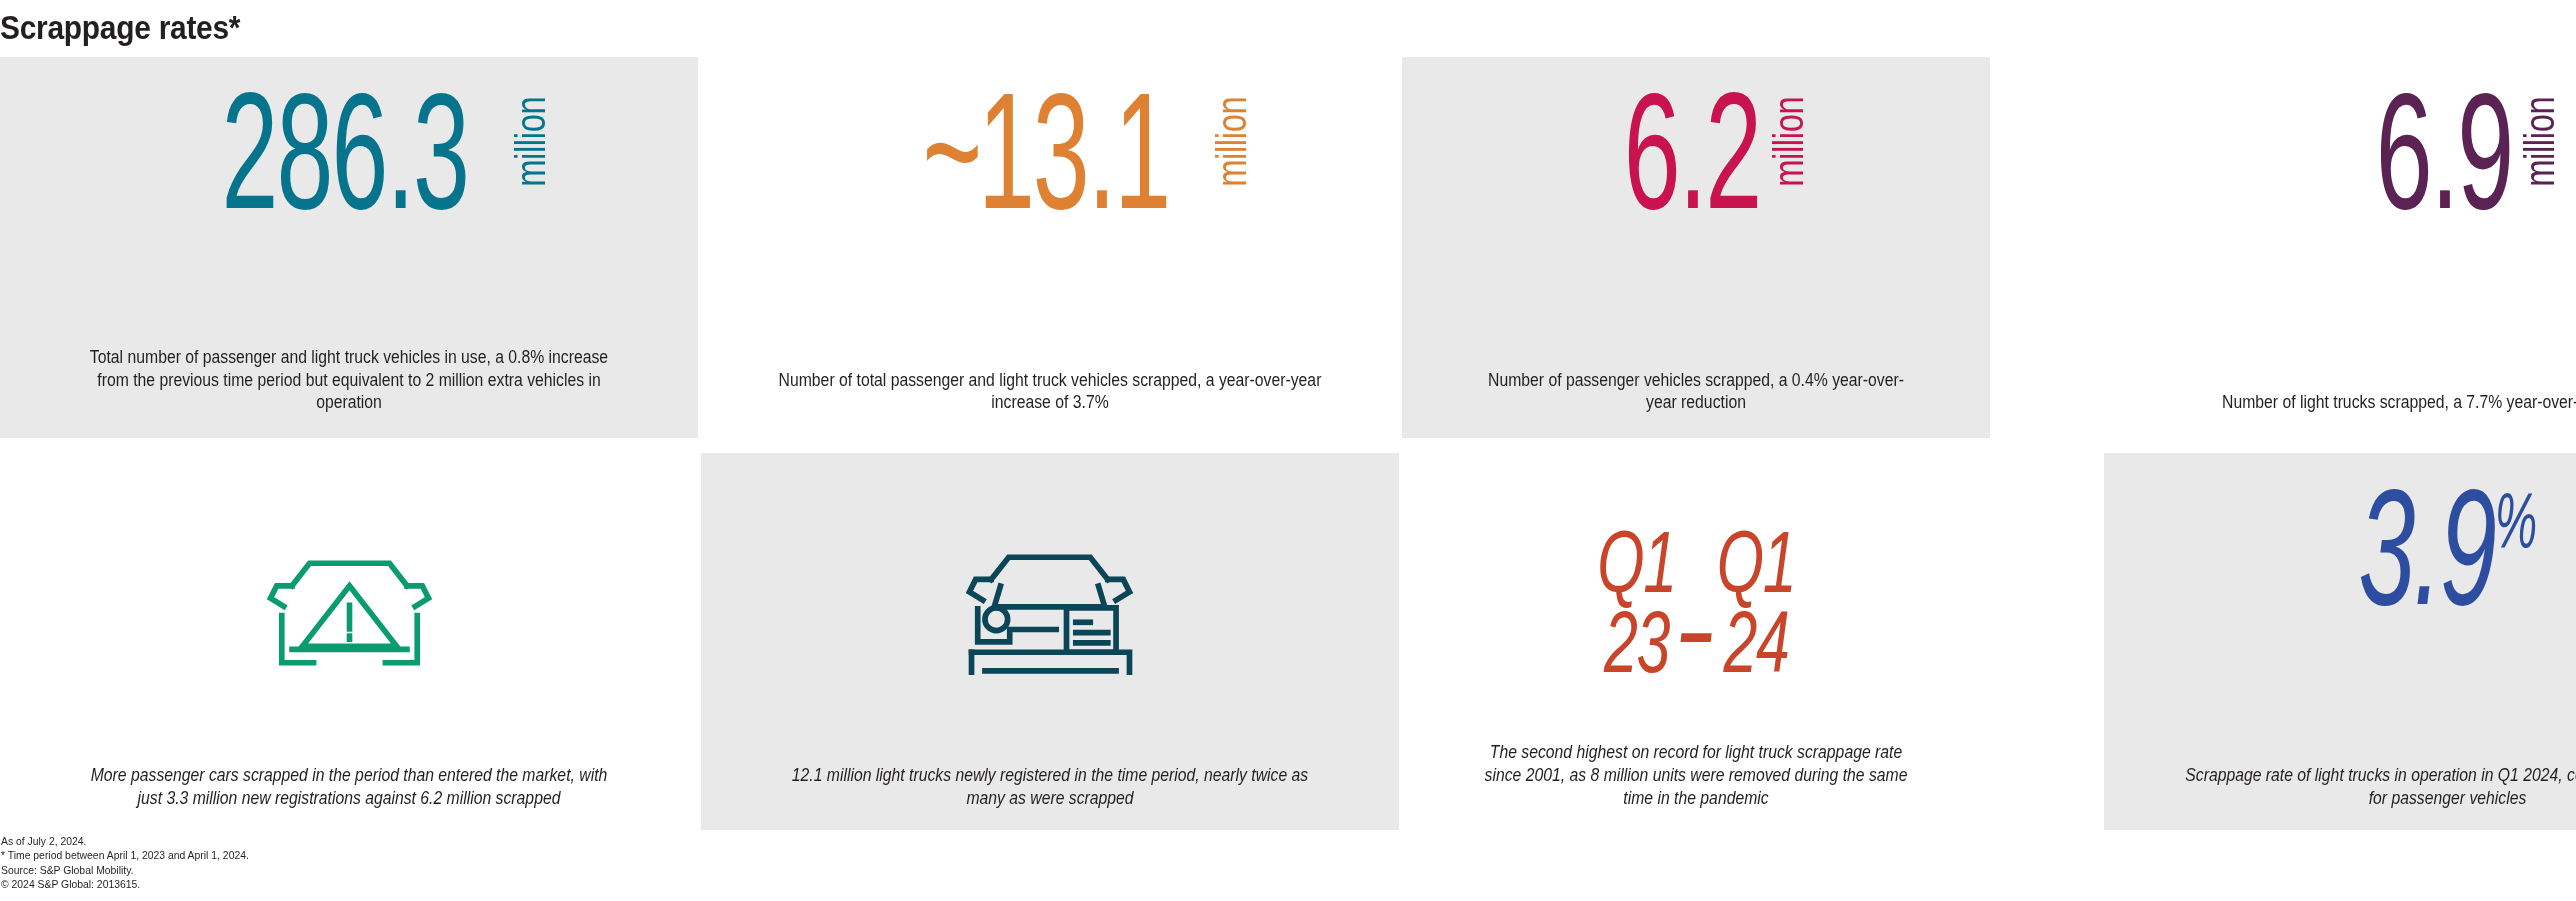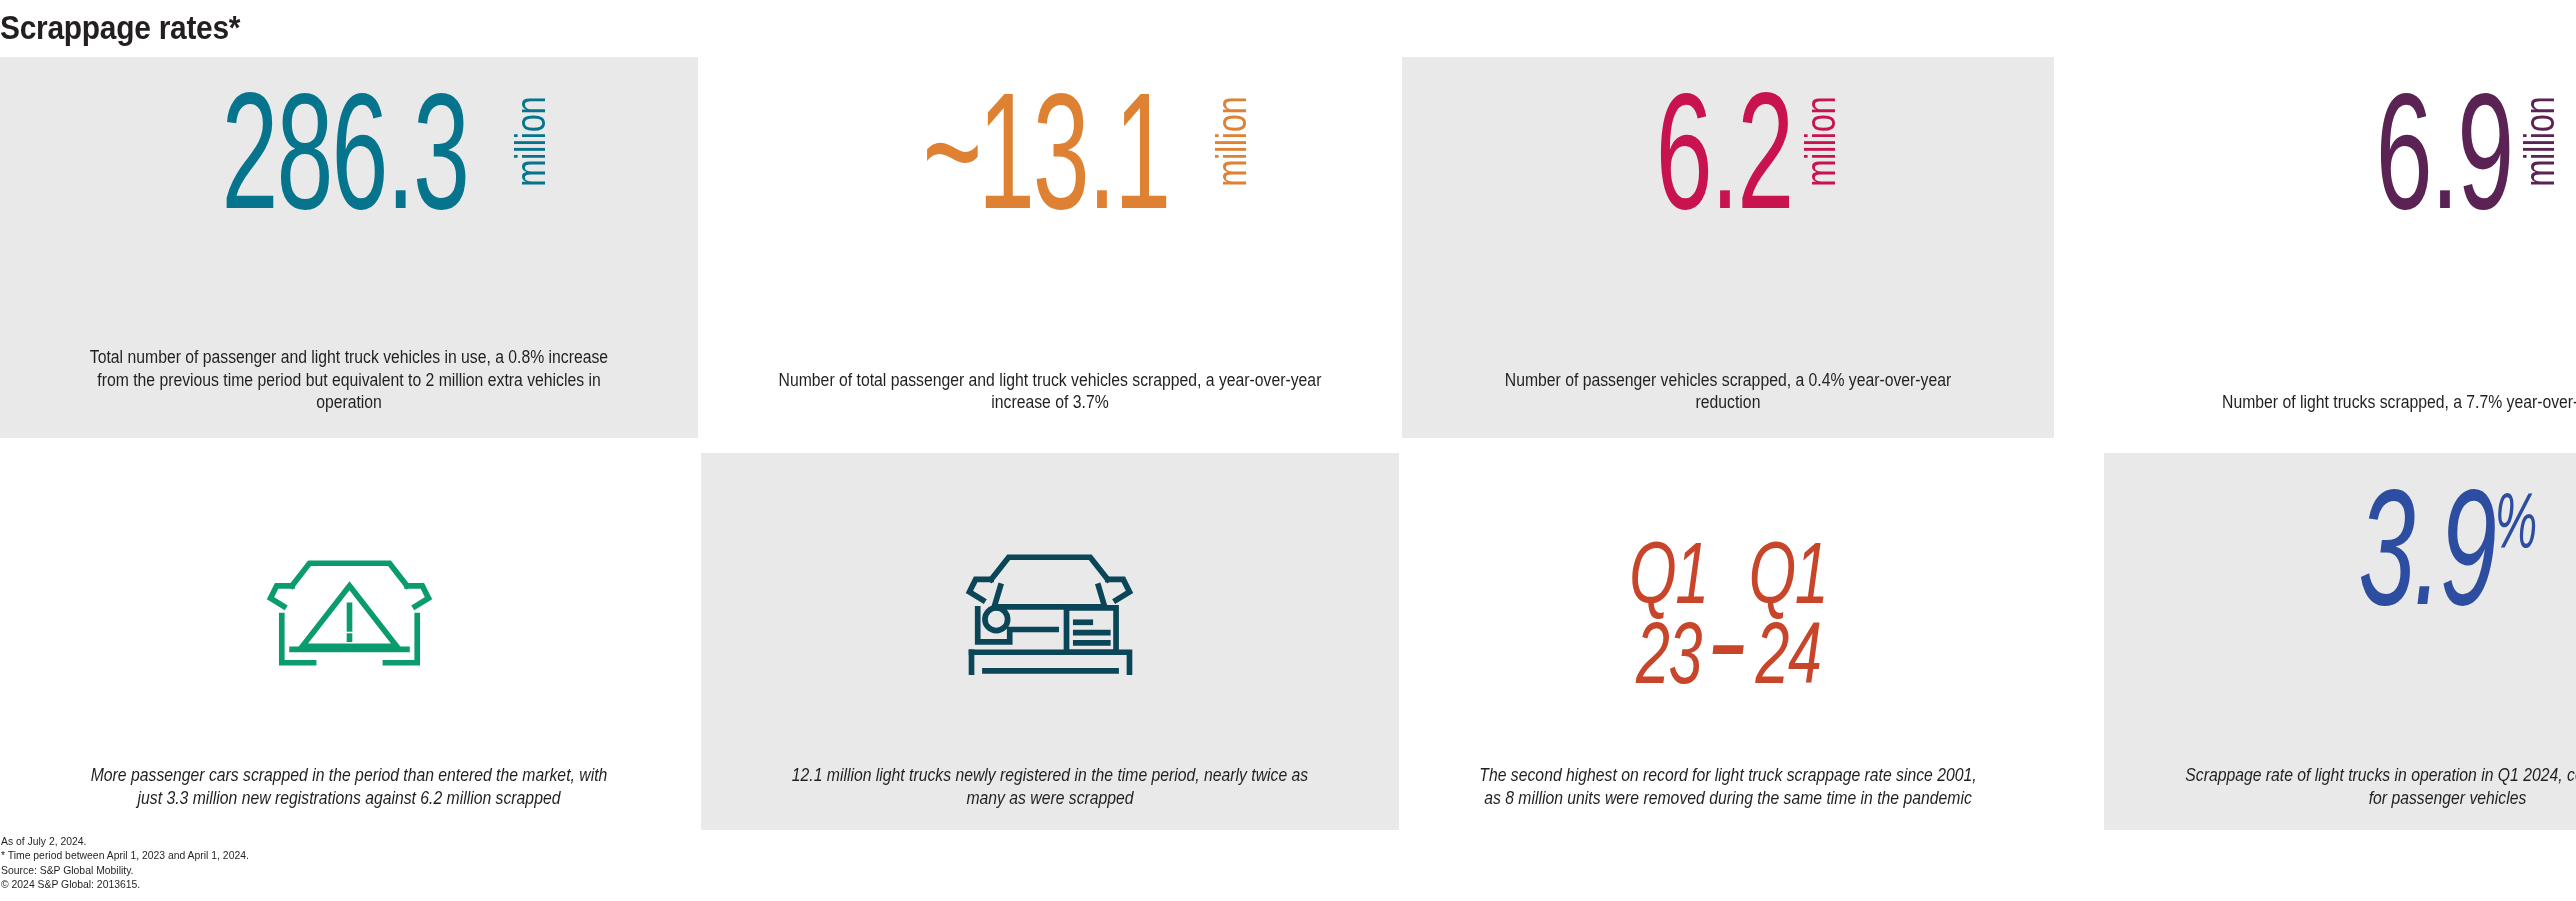--- a/index.html
+++ b/index.html
@@ -40,21 +40,21 @@
     align-items:center;
   }
   .card.gray  { background:#E9E9E9; }
   .card.white { background:#ffffff; }
 
   
   .r1 { top:0px;   height:381px; }
   .r2 { top:396px; height:377px;font-style:italic; }
   .c1 { left:0px;    width:698px; }
   .c2 { left:701px; width:698px; }
-  .c3 { left:1402px; width:652px; }
+  .c3 { left:1402px; width:588px; }
   .c4 { left:2104px; width:687px; }
 
   
   .figure-row {
     display:flex;
     align-items:flex-start;
     justify-content:center;
     width:100%;
     flex:1 1 auto;
     padding-top:21.6px;

